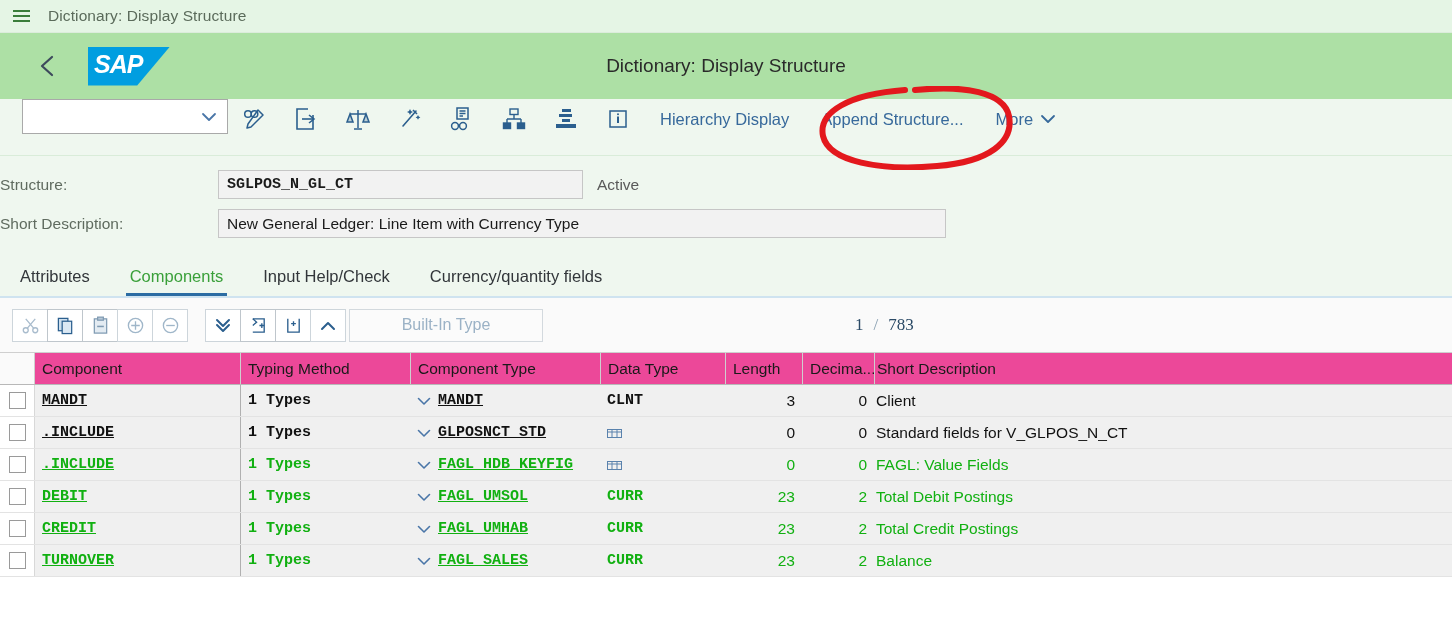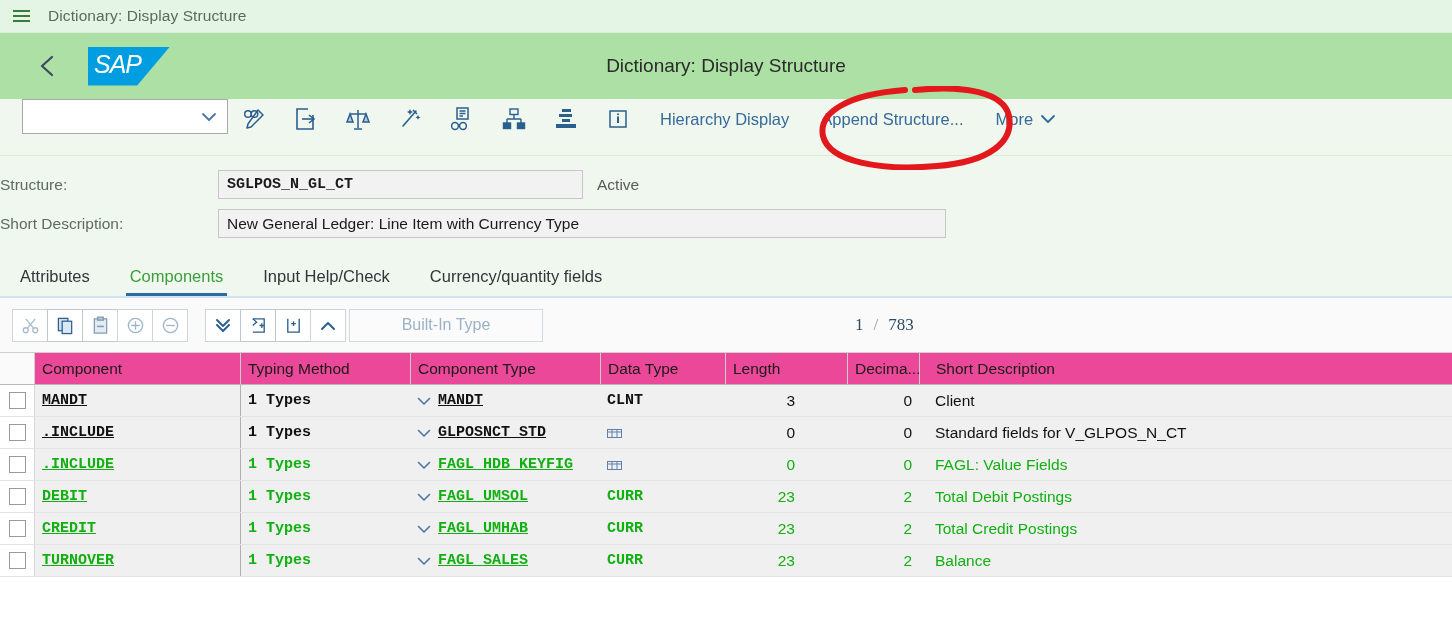--- a/index.html
+++ b/index.html
@@ -54,21 +54,21 @@
     width: 82px; height: 39px;
   }
   .sap-logo .shape {
     position: absolute; inset: 0;
     background: #009ee0;
     clip-path: polygon(0 0, 100% 0, 60% 100%, 0 100%);
   }
   .sap-logo .txt {
     position: absolute;
     left: 6px; top: 3px;
-    font-size: 25px; font-weight: normal;
+    font-size: 25px; font-weight: bold;
     font-style: italic;
     color: #fff;
     letter-spacing: -1px;
   }
   .ph-title {
     position: absolute;
     left: 0; right: 0;
     text-align: center;
     font-size: 19px;
     color: #2a2a2a;
@@ -241,22 +241,22 @@
     overflow: hidden;
     white-space: nowrap;
   }
   .c-check { width: 35px; background: #fff; justify-content: center; border-right: 1px solid #d8d8d8; }
   .gridrow.head .c-check { background: #fafafa; border-right: 1px solid #cfcfcf; }
   .c-comp  { width: 205px; }
   .c-typ   { width: 170px; border-left: 1px solid #b0b0b0; }
   .c-ctype { width: 190px; }
   .c-dtype { width: 125px; }
   .c-len   { width: 77px; justify-content: flex-end; }
-  .c-dec   { width: 72px; justify-content: flex-end; margin-left: 45px; }
-  .c-desc  { flex: 1; padding-left: 16px; }
+  .c-dec   { width: 72px; justify-content: flex-end; }
+  .c-desc  { flex: 1; padding-left: 2px; }
 
   .gridrow.head .cell { color: #1a1a1a; font-size: 15.5px; }
   .gridrow.head .c-typ,
   .gridrow.head .c-ctype,
   .gridrow.head .c-dtype,
   .gridrow.head .c-len,
   .gridrow.head .c-dec,
   .gridrow.head .c-desc { border-left: 1px solid #cfcfcf; }
   .gridrow.head .c-len, .gridrow.head .c-dec { justify-content: flex-start; }
 

